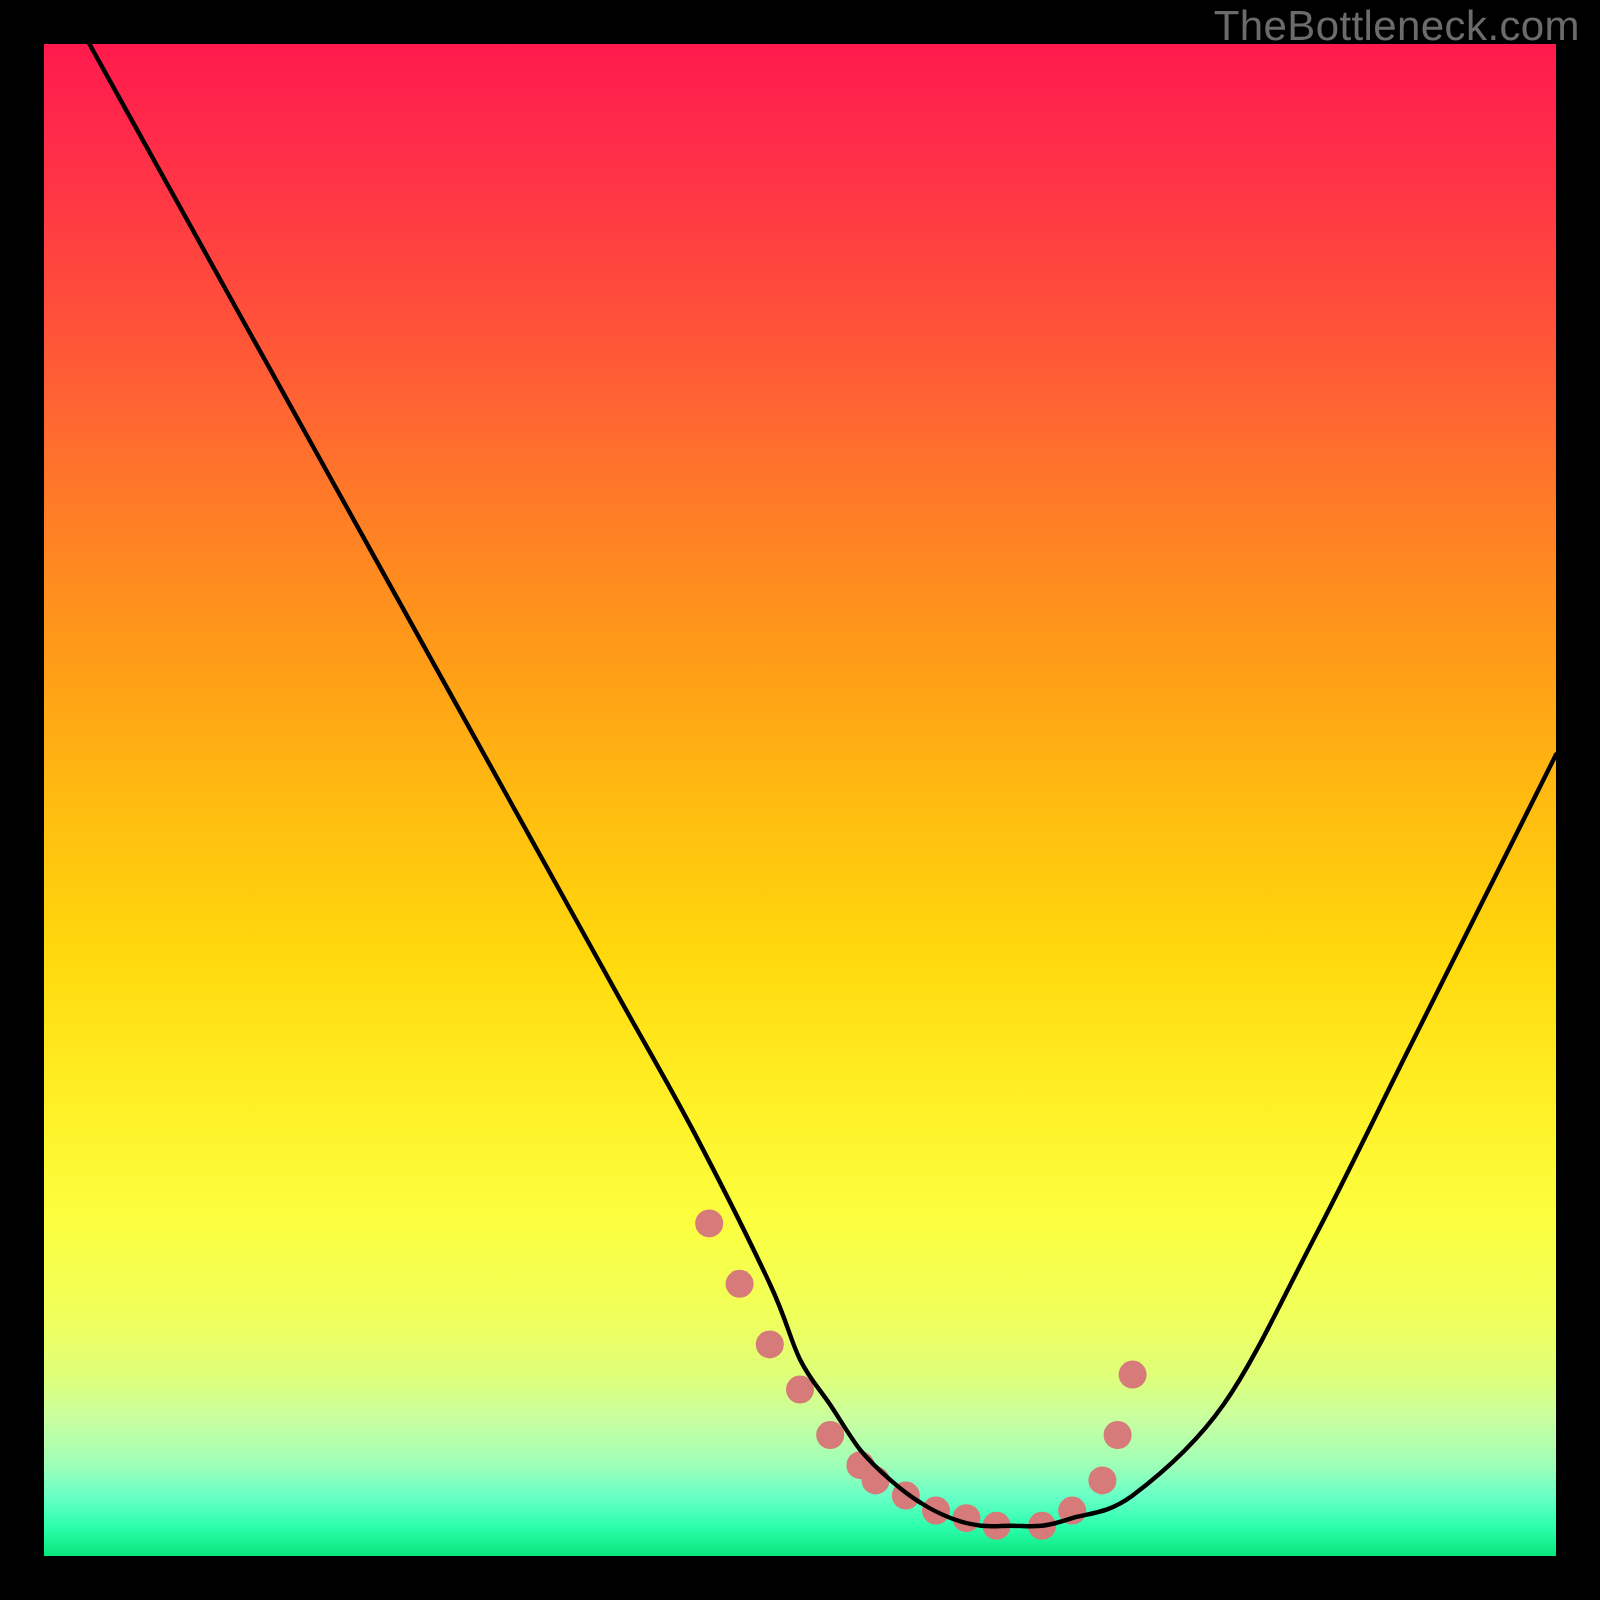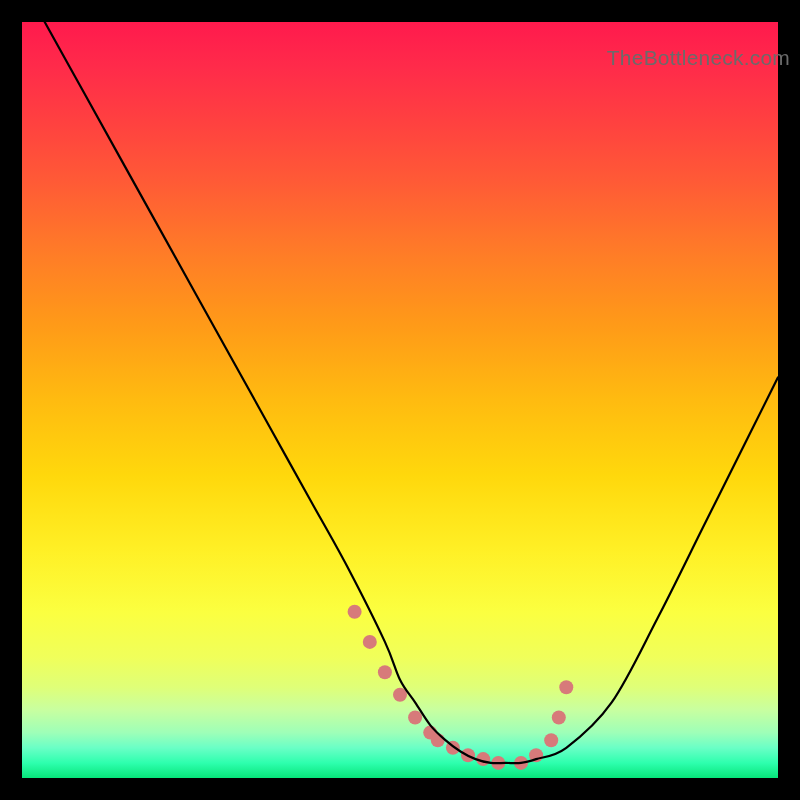--- a/index.html
+++ b/index.html
@@ -74,21 +74,20 @@
   }
   .attribution {
     position: absolute;
     top: 2px;
     right: 10px;
     font-family: Arial, Helvetica, sans-serif;
     font-size: 21px;
     color: #6b6b6b;
     letter-spacing: 0.2px;
     user-select: none;
-    margin-top: 44px;
   }
 </style>
 </head>
 <body>
 
 <div class="frame">
   <div class="plot-area">
     <div class="gradient"></div>
     <svg class="curve" viewBox="0 0 756 756" preserveAspectRatio="none">
       <g id="dots-group">

